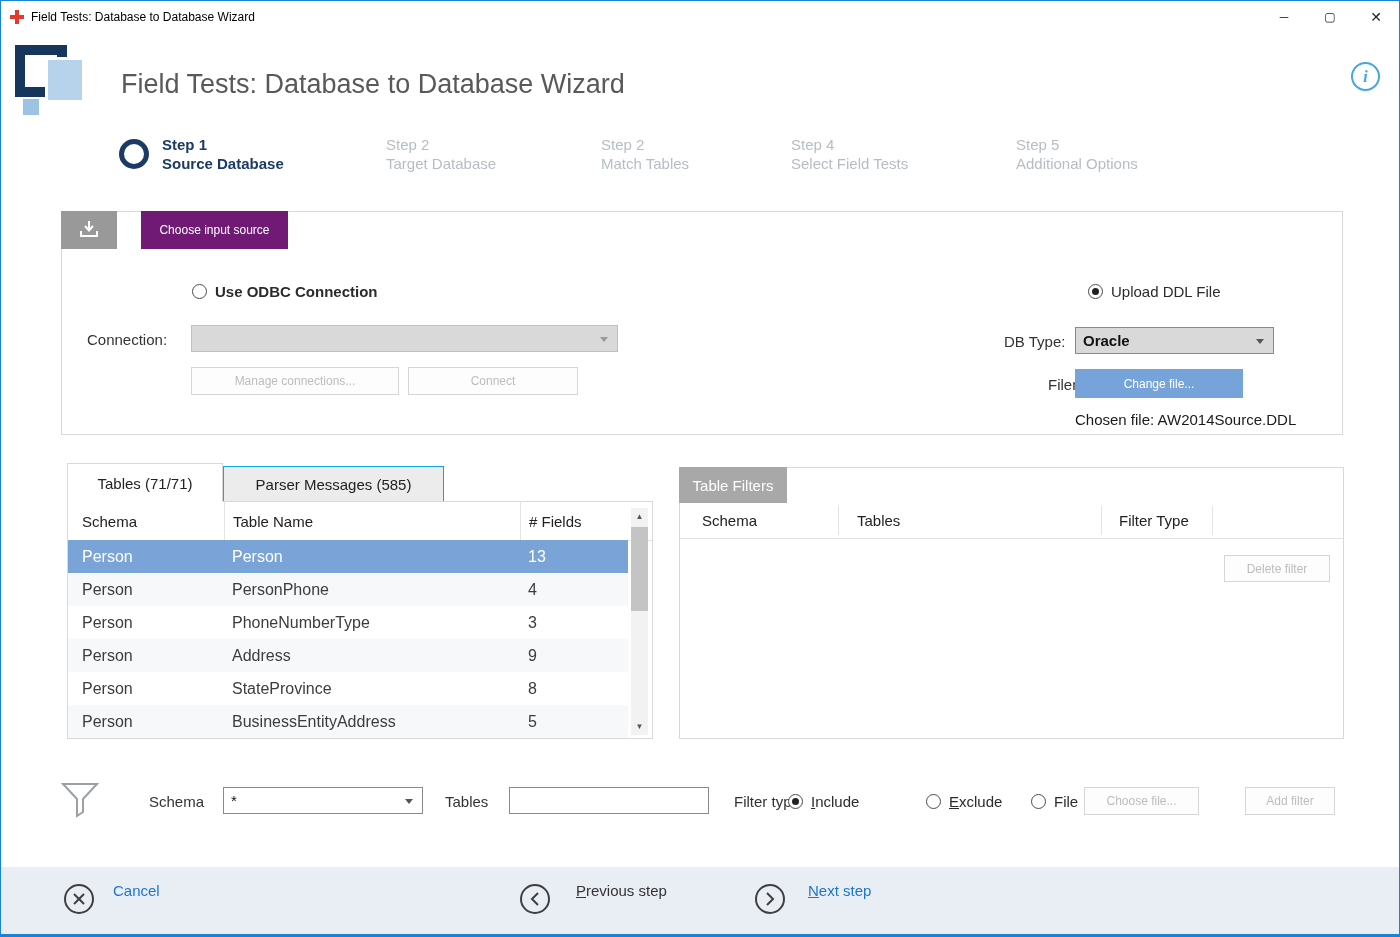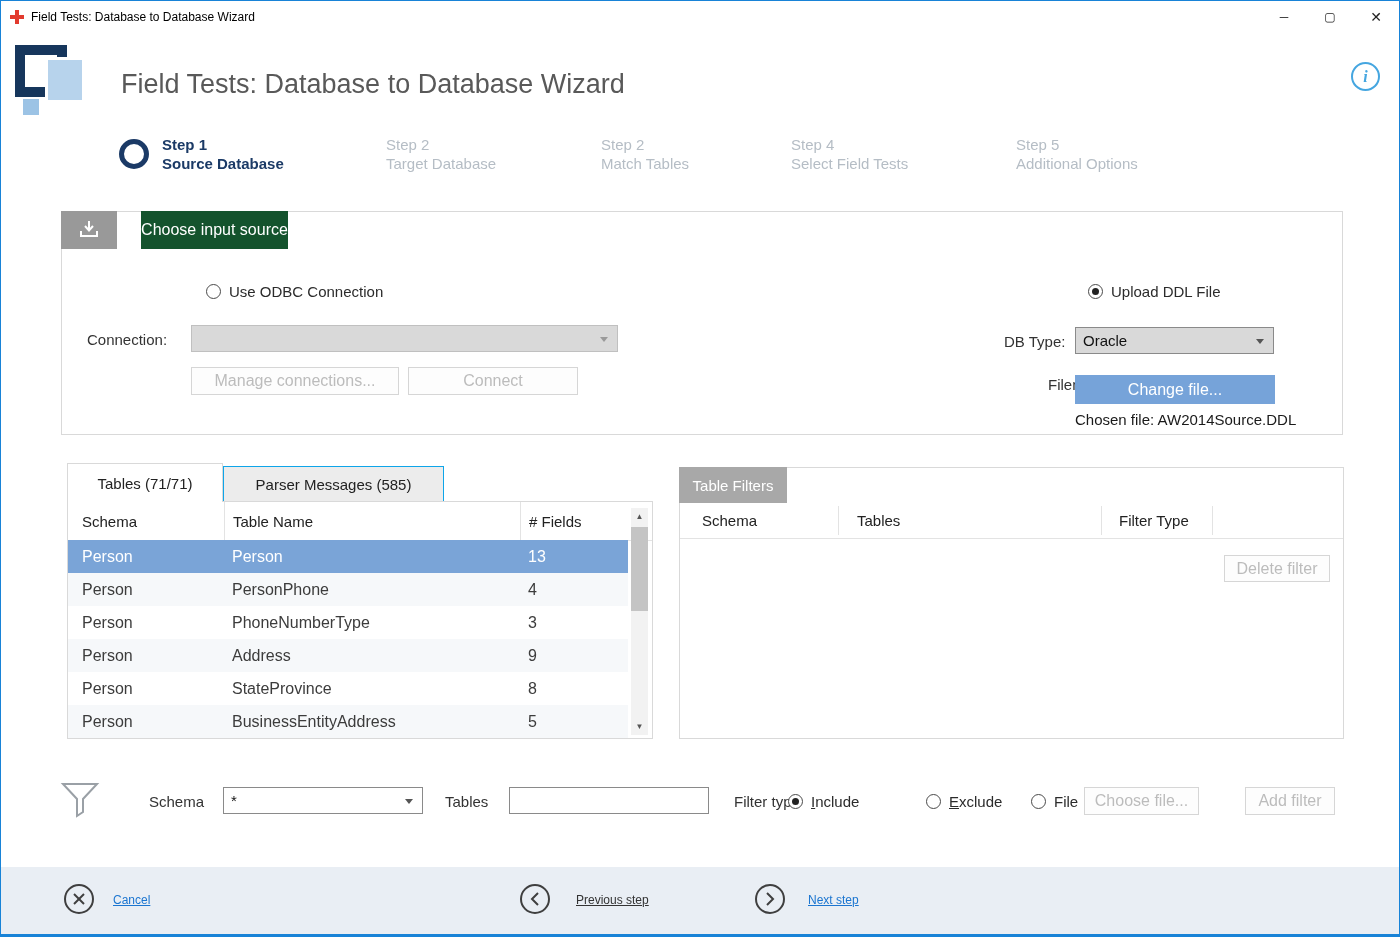--- a/index.html
+++ b/index.html
@@ -32,38 +32,38 @@
   .step:nth-child(3){left:600px;} .step:nth-child(4){left:790px;} .step:nth-child(5){left:1015px;}
   .step-circle{width:20px;height:20px;border:5px solid #1b3a66;border-radius:50%;flex:0 0 auto;}
   .step-text span{display:block;font-size:15px;line-height:19px;color:#b5bdc5;}
   .step.active .step-text span{color:#1b3a66;font-weight:bold;}
 
   
   .input-panel{position:absolute;left:60px;top:210px;width:1282px;height:224px;
     border:1px solid #d9d9d9;box-sizing:border-box;background:#fff;}
   .panel-tab{position:absolute;left:-1px;top:-1px;width:227px;height:38px;display:flex;}
   .panel-tab .tab-icon{width:56px;background:#999;display:flex;align-items:center;justify-content:center;}
-  .panel-tab .tab-label{flex:1;background:#14532d;color:#fff;font-size:16px;display:flex;align-items:center;justify-content:center;margin-left:24px;}
+  .panel-tab .tab-label{flex:1;background:#701a75;color:#fff;font-size:12px;display:flex;align-items:center;justify-content:center;margin-left:24px;}
 
   .radio{width:15px;height:15px;border:1px solid #4a4a4a;border-radius:50%;background:#fff;
     display:inline-block;position:relative;flex:0 0 auto;box-sizing:border-box;}
   .radio.checked::after{content:'';position:absolute;left:3px;top:3px;width:7px;height:7px;border-radius:50%;background:#222;}
   .radio-row{position:absolute;display:flex;align-items:center;gap:8px;font-size:15px;color:#2b2b2b;}
 
   .fld-label{position:absolute;font-size:15px;color:#333;}
   .combobox{position:absolute;box-sizing:border-box;border:1px solid #8a8a8a;background:#fff;
     font-size:15px;color:#111;padding-left:7px;display:flex;align-items:center;}
   .combobox .arrow{position:absolute;right:9px;top:50%;margin-top:-2px;width:0;height:0;
     border-left:4px solid transparent;border-right:4px solid transparent;border-top:5px solid #555;}
   .combobox.disabled{background:#d9d9d9;border-color:#c0c0c0;color:#9a9a9a;}
   .combobox.disabled .arrow{border-top-color:#9a9a9a;}
   .combobox.gray{background:#d9d9d9;border-color:#8a8a8a;}
 
   .btn{position:absolute;box-sizing:border-box;display:flex;align-items:center;justify-content:center;
-    font-size:16px;cursor:default;}
+    font-size:12px;cursor:default;}
   .btn.disabled{background:#fdfdfd;border:1px solid #d6d6d6;color:#bcbcbc;}
   .btn.primary{background:#76a3d9;border:1px solid #76a3d9;color:#fff;}
   .chosen-file{position:absolute;font-size:15px;color:#1a1a1a;}
 
   
   .tab-tables{position:absolute;left:66px;top:462px;width:156px;height:39px;background:#fff;
     border:1px solid #d9d9d9;border-bottom:none;box-sizing:border-box;z-index:3;
     display:flex;align-items:center;justify-content:center;font-size:15px;color:#222;}
   .tab-parser{position:absolute;left:222px;top:465px;width:221px;height:36px;background:#ececec;
     border:1px solid #0ea5e9;box-sizing:border-box;z-index:1;
@@ -101,21 +101,21 @@
 
   
   .funnel{position:absolute;left:58px;top:778px;}
   .textfield{position:absolute;box-sizing:border-box;border:1px solid #8a8a8a;font-size:15px;
     padding:0 6px;font-family:"Liberation Sans",sans-serif;}
 
   
   .footer{position:absolute;left:0;right:0;top:866px;height:69px;background:#e9eef4;}
   .circle-btn{position:absolute;width:30px;height:30px;border:2px solid #3f3f3f;border-radius:50%;
     box-sizing:border-box;display:flex;align-items:center;justify-content:center;top:17px;}
-  .foot-label{position:absolute;top:26px;font-size:12px;text-decoration:underline;}
+  .foot-label{position:absolute;top:15px;font-size:15px;}
   .blue-link{color:#1b75d0;}
   .dark-label{color:#333;}
   .bottom-strip{position:absolute;left:0;right:0;bottom:0;height:2px;background:#1883d7;}
   u{text-decoration:underline;}
 </style>
 </head>
 <body>
 
 <div class="window">
 
@@ -180,44 +180,44 @@
       <span class="tab-icon">
         <svg width="24" height="24" viewBox="0 0 24 24" fill="none" stroke="#fff" stroke-width="2">
           <line x1="12" y1="3" x2="12" y2="12"></line>
             <polyline points="8,8 12,12.5 16,8"></polyline>
           <path d="M4 13 v5 h16 v-5"></path>
         </svg>
       </span>
       <span class="tab-label">Choose input source</span>
     </div>
 
-    <div class="radio-row" style="left:144px;top:71px;">
+    <div class="radio-row" style="left:130px;top:71px;font-weight:bold;">
       <span class="radio"></span>
       <span>Use ODBC Connection</span>
     </div>
     <div class="radio-row" style="left:1026px;top:71px;">
       <span class="radio checked"></span>
       <span>Upload DDL File</span>
     </div>
 
     <span class="fld-label" style="left:25px;top:119px;">Connection:</span>
     <div class="combobox disabled" style="left:129px;top:113px;width:427px;height:27px;">
       <span></span>
       <span class="arrow"></span>
     </div>
     <div class="btn disabled" style="left:129px;top:155px;width:208px;height:28px;">Manage connections...</div>
     <div class="btn disabled" style="left:346px;top:155px;width:170px;height:28px;">Connect</div>
 
     <span class="fld-label" style="left:942px;top:121px;">DB Type:</span>
-    <div class="combobox gray" style="left:1013px;top:115px;width:199px;height:27px;">
+    <div class="combobox gray" style="left:1013px;top:115px;width:199px;height:27px;font-weight:bold;">
       <span>Oracle</span>
       <span class="arrow"></span>
     </div>
     <span class="fld-label" style="left:986px;top:164px;">Filename:</span>
-    <div class="btn primary" style="left:1013px;top:163px;width:200px;height:29px;">Change file...</div>
+    <div class="btn primary" style="left:1013px;top:157px;width:168px;height:29px;">Change file...</div>
     <span class="chosen-file" style="left:1013px;top:199px;">Chosen file: AW2014Source.DDL</span>
   </div>
 
   <div class="tab-tables">Tables (71/71)</div>
   <div class="tab-parser">Parser Messages (585)</div>
 
   <div class="tables-panel">
     <div class="tables-header">
       <span>Schema</span>
       <span>Table Name</span>

